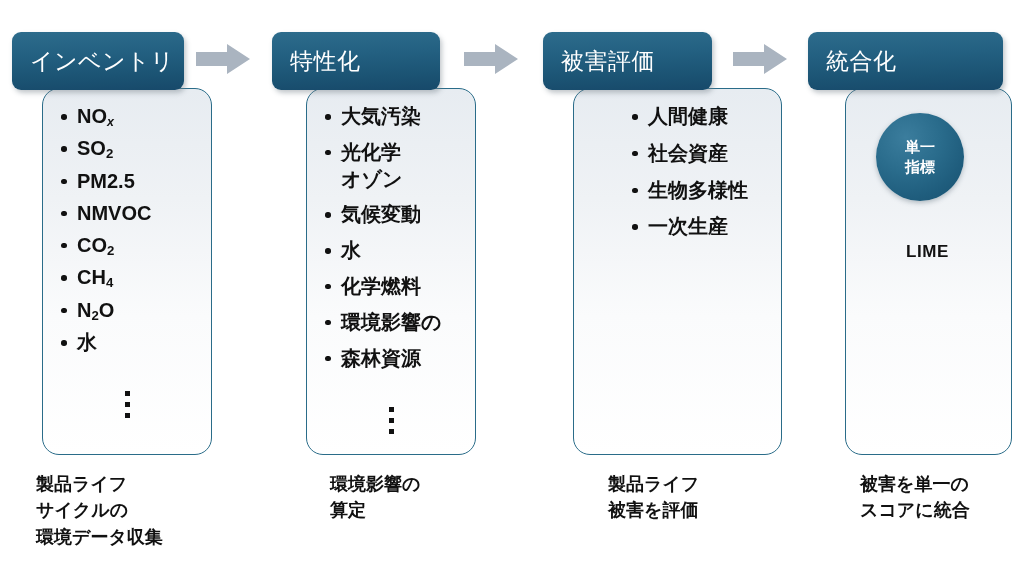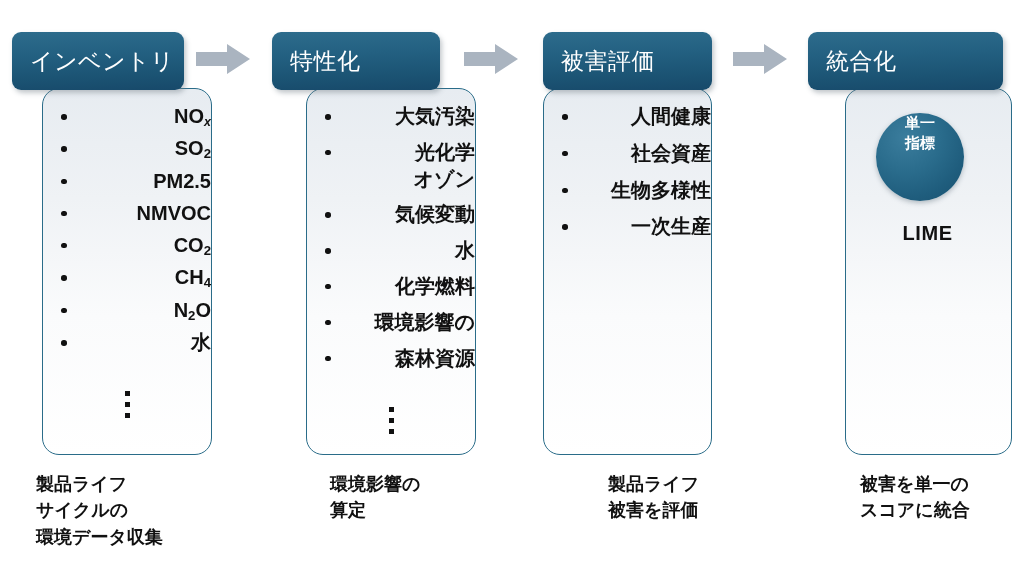--- a/index.html
+++ b/index.html
@@ -59,21 +59,20 @@
     background: linear-gradient(180deg, #e7ecf1 0%, #eff2f5 30%, #fafbfc 62%, #ffffff 100%);
     z-index: 2;
     overflow: hidden;
   }
 
   
   .bullet-list {
     list-style: none;
     margin: 0;
     padding: 14px 0 0 16px;
-    text-align: right;
   }
   .bullet-item {
     position: relative;
     font-size: 20px;
     font-weight: bold;
     line-height: 1.34;
     padding-left: 18px;
     margin-bottom: 7px;
     color: #111111;
     white-space: pre-line;
@@ -126,34 +125,36 @@
   .single-index-circle {
     position: absolute;
     width: 88px;
     height: 88px;
     border-radius: 50%;
     background: radial-gradient(circle at 34% 28%, #3b7d9d 0%, #2a6c8c 40%, #1f5d7d 70%, #19506e 100%);
     box-shadow: 0 2px 5px rgba(60,80,95,0.35);
     display: flex;
     flex-direction: column;
     align-items: center;
+    justify-content: center;
     color: #ffffff;
     font-size: 15px;
     font-weight: bold;
     line-height: 1.35;
     z-index: 5;
   }
   .lime-label {
     position: absolute;
     text-align: center;
-    font-size: 20px;
+    font-size: 17px;
     font-weight: bold;
     letter-spacing: 0.6px;
     color: #111111;
     z-index: 5;
+    margin-top: 20px;
   }
 
   
   .phase-caption {
     position: absolute;
     top: 471px;
     font-size: 18px;
     font-weight: bold;
     line-height: 1.46;
     color: #111111;
@@ -230,21 +231,21 @@
     <svg width="54" height="30" viewBox="0 0 54 30" aria-hidden="true">
       <polygon points="0,8 31,8 31,0 54,15 31,30 31,22 0,22" fill="#aab4c0"></polygon>
     </svg>
   </div>
 
   <div class="column col-3">
     <div class="phase-header" style="left:543px; top:32px; width:169px;">
       <span class="phase-header-label">被害評価</span>
     </div>
 
-    <div class="phase-card" style="left:543px; width:167px;">
+    <div class="phase-card" style="left:573px; width:167px;padding-left:40px;">
       <ul class="bullet-list">
         <li class="bullet-item"><span>人間健康</span></li>
         <li class="bullet-item"><span>社会資産</span></li>
         <li class="bullet-item"><span>生物多様性</span></li>
         <li class="bullet-item"><span>一次生産</span></li>
       </ul>
     </div>
 
     <div class="phase-caption" style="left:608px; width:230px;">製品ライフ
 被害を評価</div>

